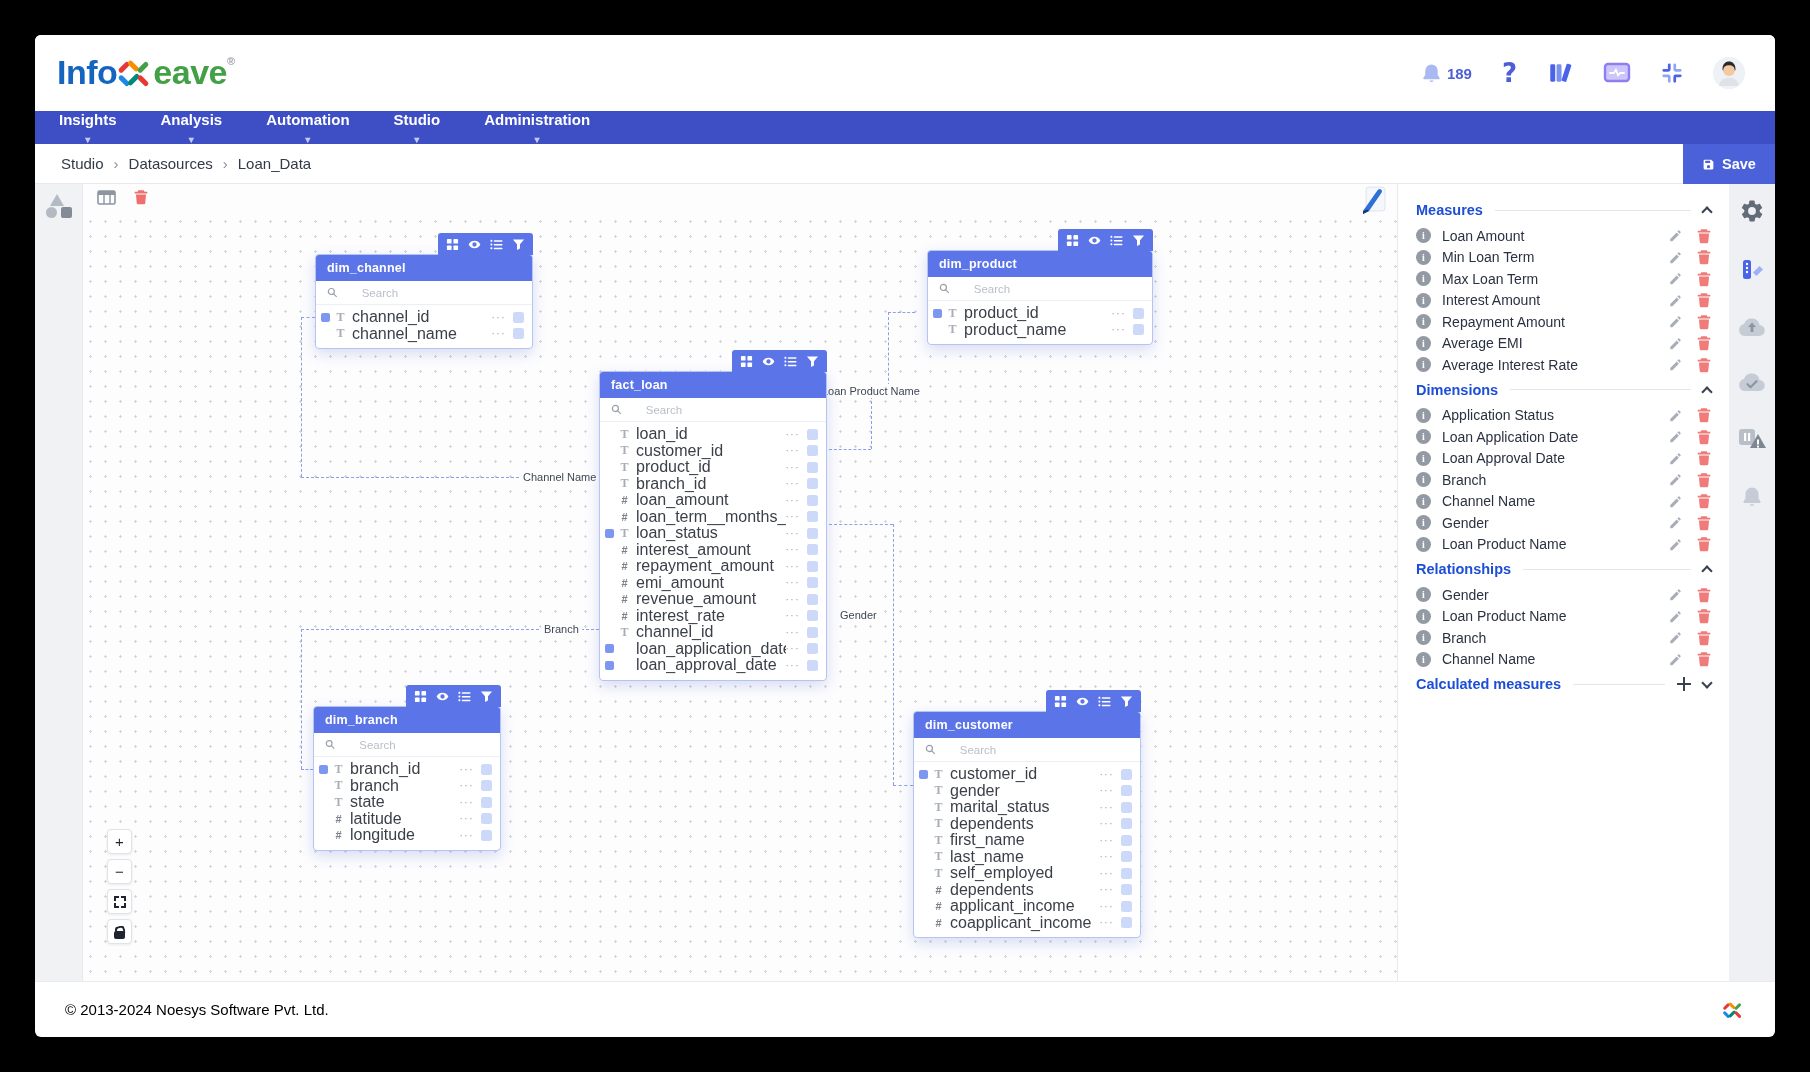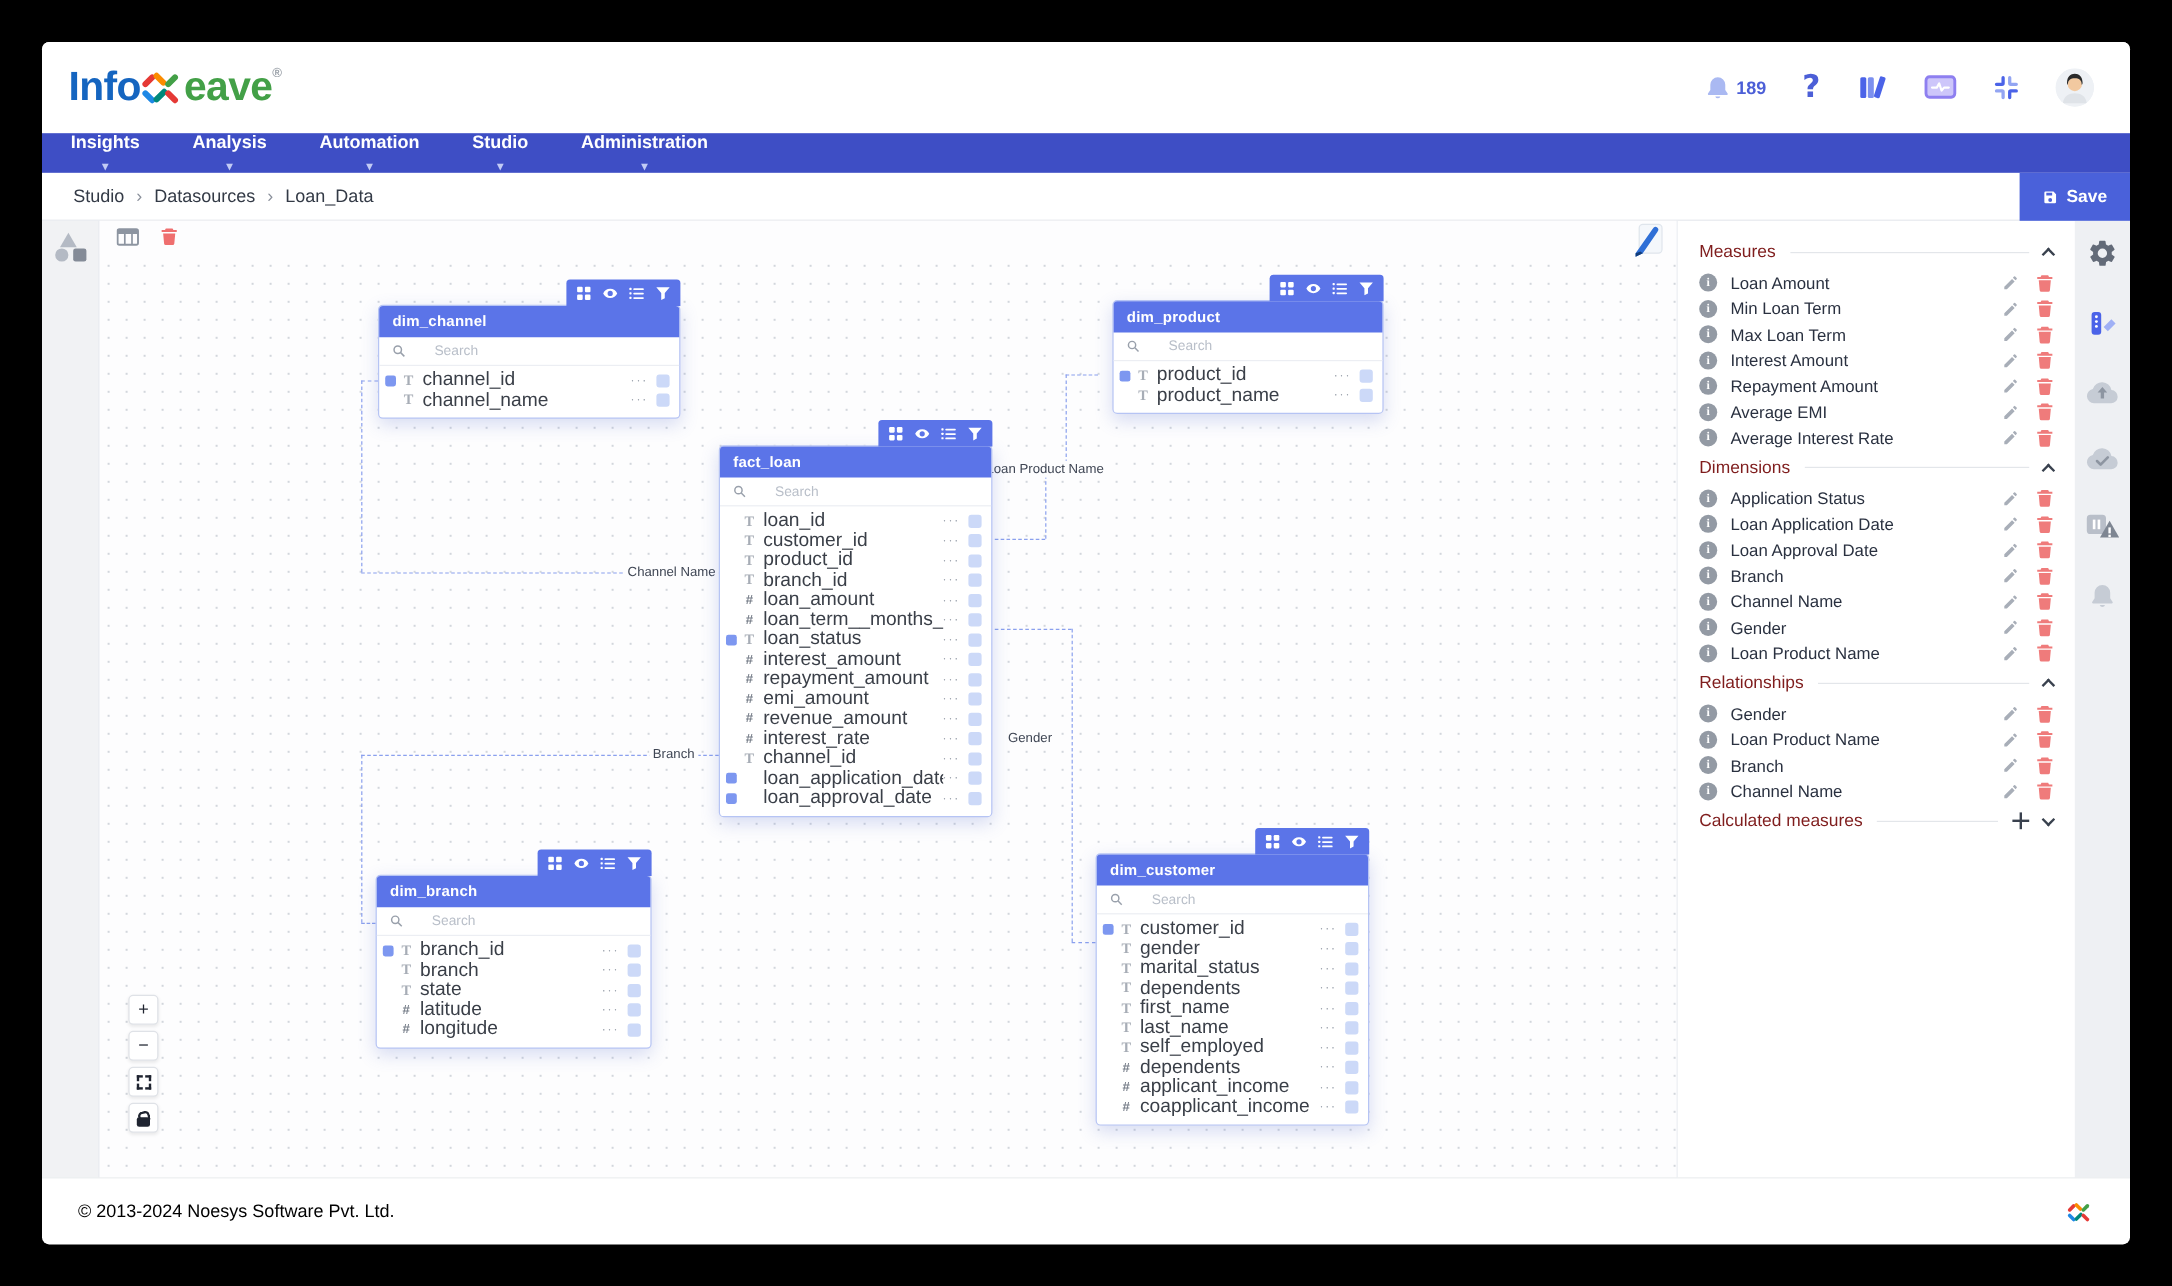--- a/index.html
+++ b/index.html
@@ -85,21 +85,21 @@
 
   
   .seg { position:absolute; z-index:1; }
   .seg.h { border-top:1.5px dashed #8aa0ee; height:0; }
   .seg.v { border-left:1.5px dashed #8aa0ee; width:0; }
   .rel-label { position:absolute; z-index:2; font-size:11px; color:#3f4654; background:#fdfdfe; padding:1px 3px; white-space:nowrap; }
 
   
   .panel { width:332px; background:#fff; border-left:1px solid #e7e9ee; padding:12px 18px 0 18px; overflow:hidden; }
   .section-header { display:flex; align-items:center; margin:6px 0 7px 0; }
-  .section-title { font-size:14.5px; font-weight:normal; color:#7f1d1d; white-space:nowrap; }
+  .section-title { font-size:14.5px; font-weight:bold; color:#1d4ed8; white-space:nowrap; }
   .section-line { flex:1; height:1px; background:#e3e6ea; margin:0 12px; }
   .chev { width:8px; height:8px; border-right:2px solid #39414e; border-bottom:2px solid #39414e; cursor:pointer; flex:none; }
   .chev.up { transform:rotate(-135deg); margin-top:4px; }
   .chev.down { transform:rotate(45deg); margin-bottom:3px; }
   .plus-ic { position:relative; width:14px; height:14px; margin-right:12px; cursor:pointer; flex:none; }
   .plus-ic::before { content:""; position:absolute; left:0; right:0; top:6px; height:2px; background:#39414e; }
   .plus-ic::after { content:""; position:absolute; top:0; bottom:0; left:6px; width:2px; background:#39414e; }
   .panel-item { display:flex; align-items:center; height:21.5px; }
   .info-ic { width:15px; height:15px; border-radius:50%; background:#939aa4; color:#fff; font-size:10px; font-weight:bold; font-family:"Liberation Serif",serif; display:flex; align-items:center; justify-content:center; cursor:pointer; flex:none; }
   .panel-label { flex:1; font-size:14px; color:#2a3140; margin-left:11px; white-space:nowrap; overflow:hidden; }
@@ -275,21 +275,21 @@
           <div class="zc-btn">
             <i style="font-style:normal;">−</i>
           </div>
           <div class="zc-btn">
             <i style="font-style:normal;" class="zc-fit-ic"></i>
           </div>
           <div class="zc-btn">
             <i style="font-style:normal;" class="zc-lock-ic"></i>
           </div>
         </div>
-    <div class="entity" style="left: 232px; top: 70px; width: 252px;">
+    <div class="entity" style="left: 232px; top: 70px; width: 218px;">
     <div class="entity-toolbar">
       <span class="etb-icon">
         <svg width="13" height="13" viewBox="0 0 14 14" fill="#fff">
                 <rect x="1" y="1" width="5" height="5" rx="1"></rect>
                 <rect x="8" y="1" width="5" height="5" rx="1"></rect>
                 <rect x="1" y="8" width="5" height="5" rx="1"></rect>
                 <rect x="8" y="8" width="5" height="5" rx="1"></rect>
               </svg>
       </span>
       <span class="etb-icon">
@@ -534,21 +534,21 @@
   </div>
             <div class="entity-row">
     <span class="key-sq"></span>
     <span class="type-ic"><span class="cal-ic"></span></span>
     <span class="col-name">loan_approval_date</span>
     <span class="row-dots">···</span>
     <span class="row-chip"></span>
   </div>
           </div>
   </div>
-        <div class="entity" style="left: 230px; top: 522px; width: 230px; margin-top: 23px;">
+        <div class="entity" style="left: 230px; top: 522px; width: 188px;">
     <div class="entity-toolbar">
       <span class="etb-icon">
         <svg width="13" height="13" viewBox="0 0 14 14" fill="#fff">
                 <rect x="1" y="1" width="5" height="5" rx="1"></rect>
                 <rect x="8" y="1" width="5" height="5" rx="1"></rect>
                 <rect x="1" y="8" width="5" height="5" rx="1"></rect>
                 <rect x="8" y="8" width="5" height="5" rx="1"></rect>
               </svg>
       </span>
       <span class="etb-icon">

